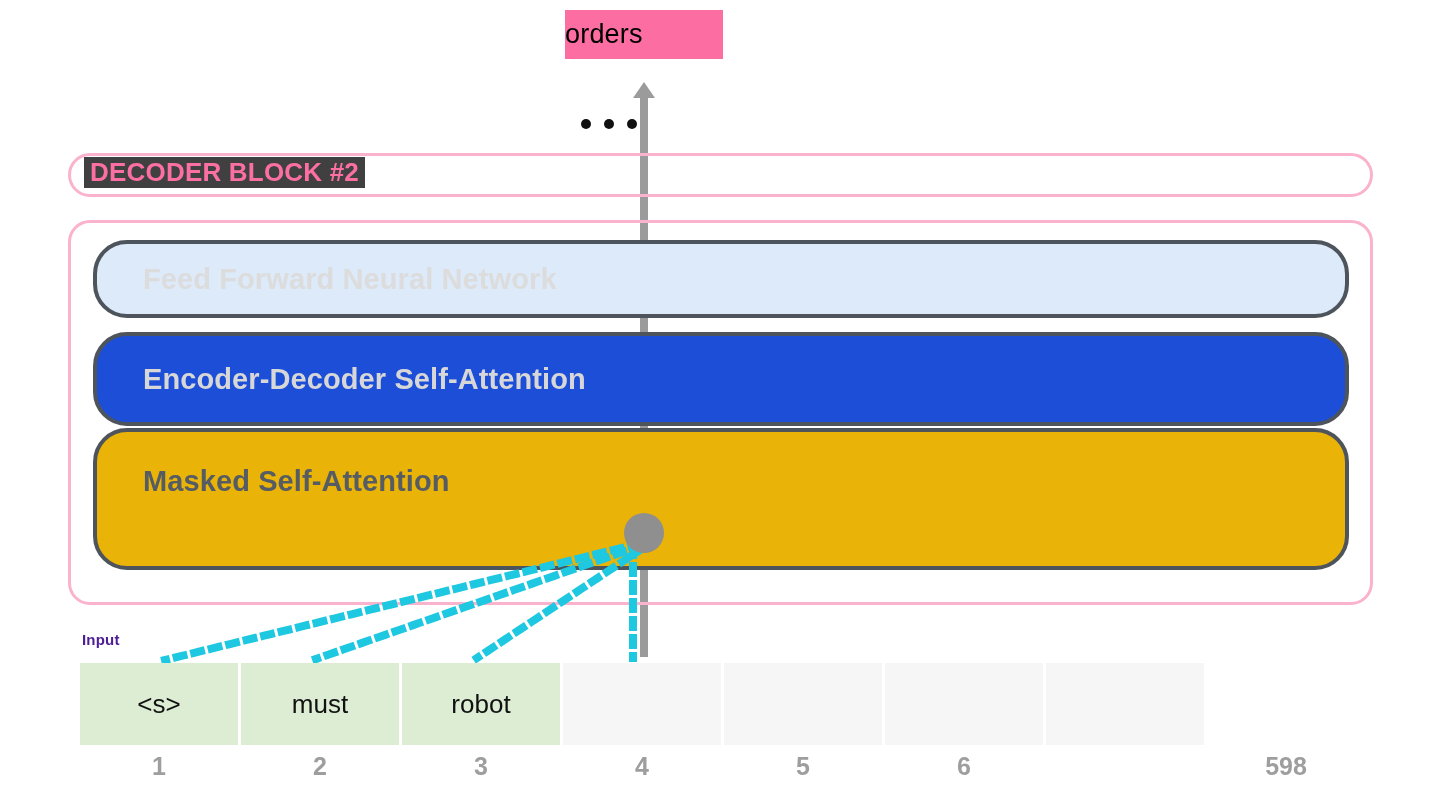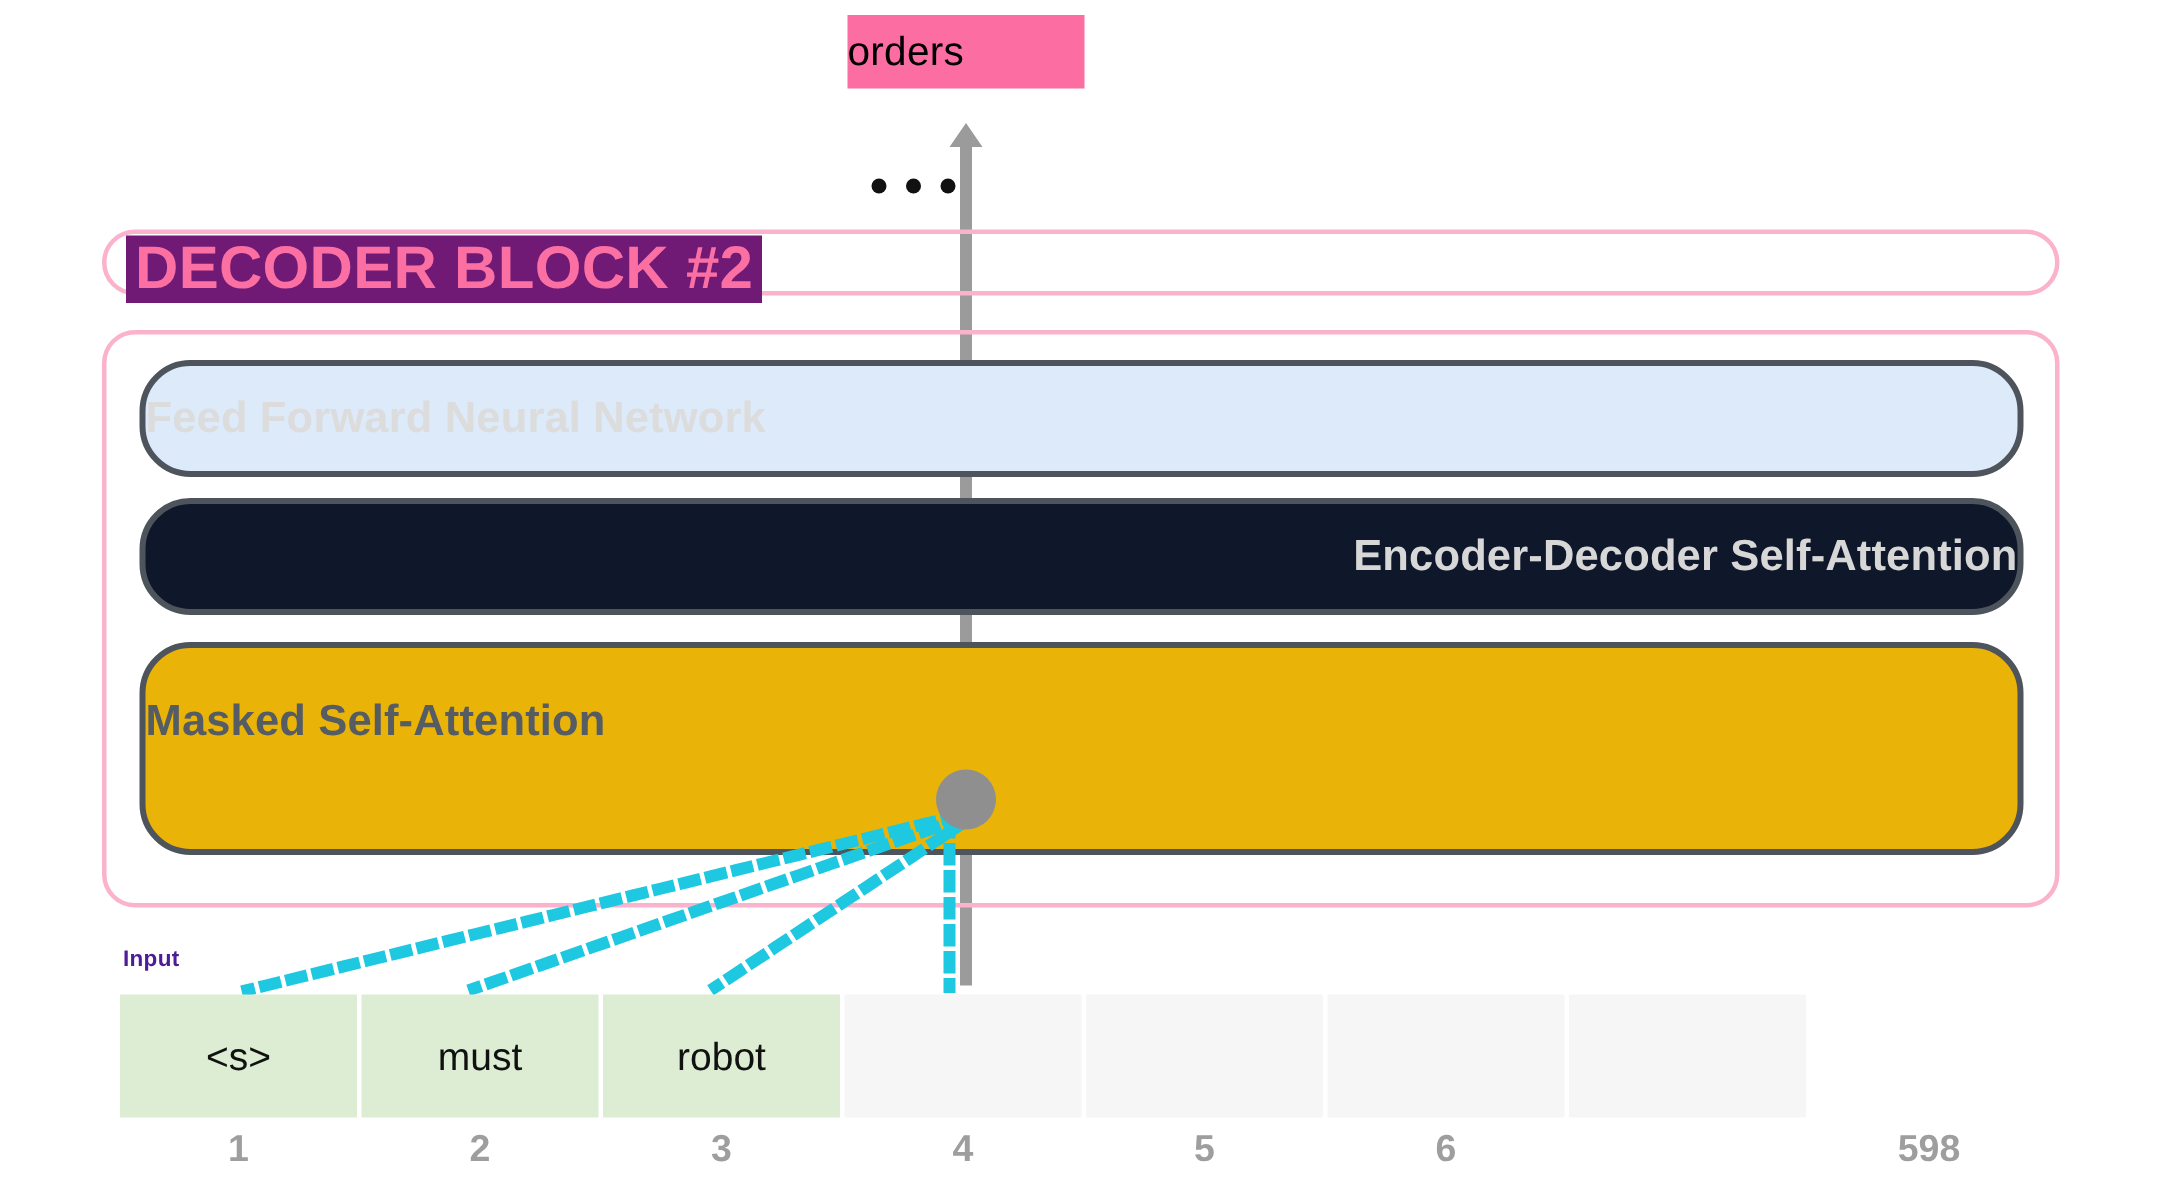--- a/index.html
+++ b/index.html
@@ -83,26 +83,26 @@
     height: 44px;
     border: 3px solid #fbb3cd;
     border-radius: 22px;
     box-sizing: border-box;
     background: transparent;
   }
   .block-label {
     position: absolute;
     left: 84px;
     top: 157px;
-    font-size: 40px;
+    font-size: 26px;
     font-weight: bold;
     color: #fb6fa3;
     letter-spacing: 0.2px;
     white-space: nowrap;
-    background: #701a75;
+    background: #404040;
     padding: 0 6px;
   }
 
   
   .block-body {
     position: absolute;
     left: 68px;
     top: 220px;
     width: 1305px;
     height: 385px;
@@ -115,41 +115,41 @@
   
   .sublayer {
     position: absolute;
     box-sizing: border-box;
     border: 4px solid #4e545c;
     border-radius: 34px;
     display: flex;
     align-items: center;
   }
   .sublayer .layer-label {
+    padding-left: 46px;
     font-size: 29px;
     font-weight: bold;
     letter-spacing: 0.1px;
     white-space: nowrap;
   }
   .ffnn {
     left: 93px;
     top: 240px;
     width: 1256px;
     height: 78px;
     background: #ddeafa;
   }
   .ffnn .layer-label { color: #dcdcdc; }
 
   .encdec {
     left: 93px;
     top: 332px;
     width: 1256px;
-    height: 78px;
-    background: #0f172a;
-    justify-content: flex-end;
+    height: 94px;
+    background: #1d4ed8;
   }
   .encdec .layer-label { color: #d7d7d7; }
 
   .masked {
     left: 93px;
     top: 428px;
     width: 1256px;
     height: 142px;
     background: #eab308;
     align-items: flex-start;

